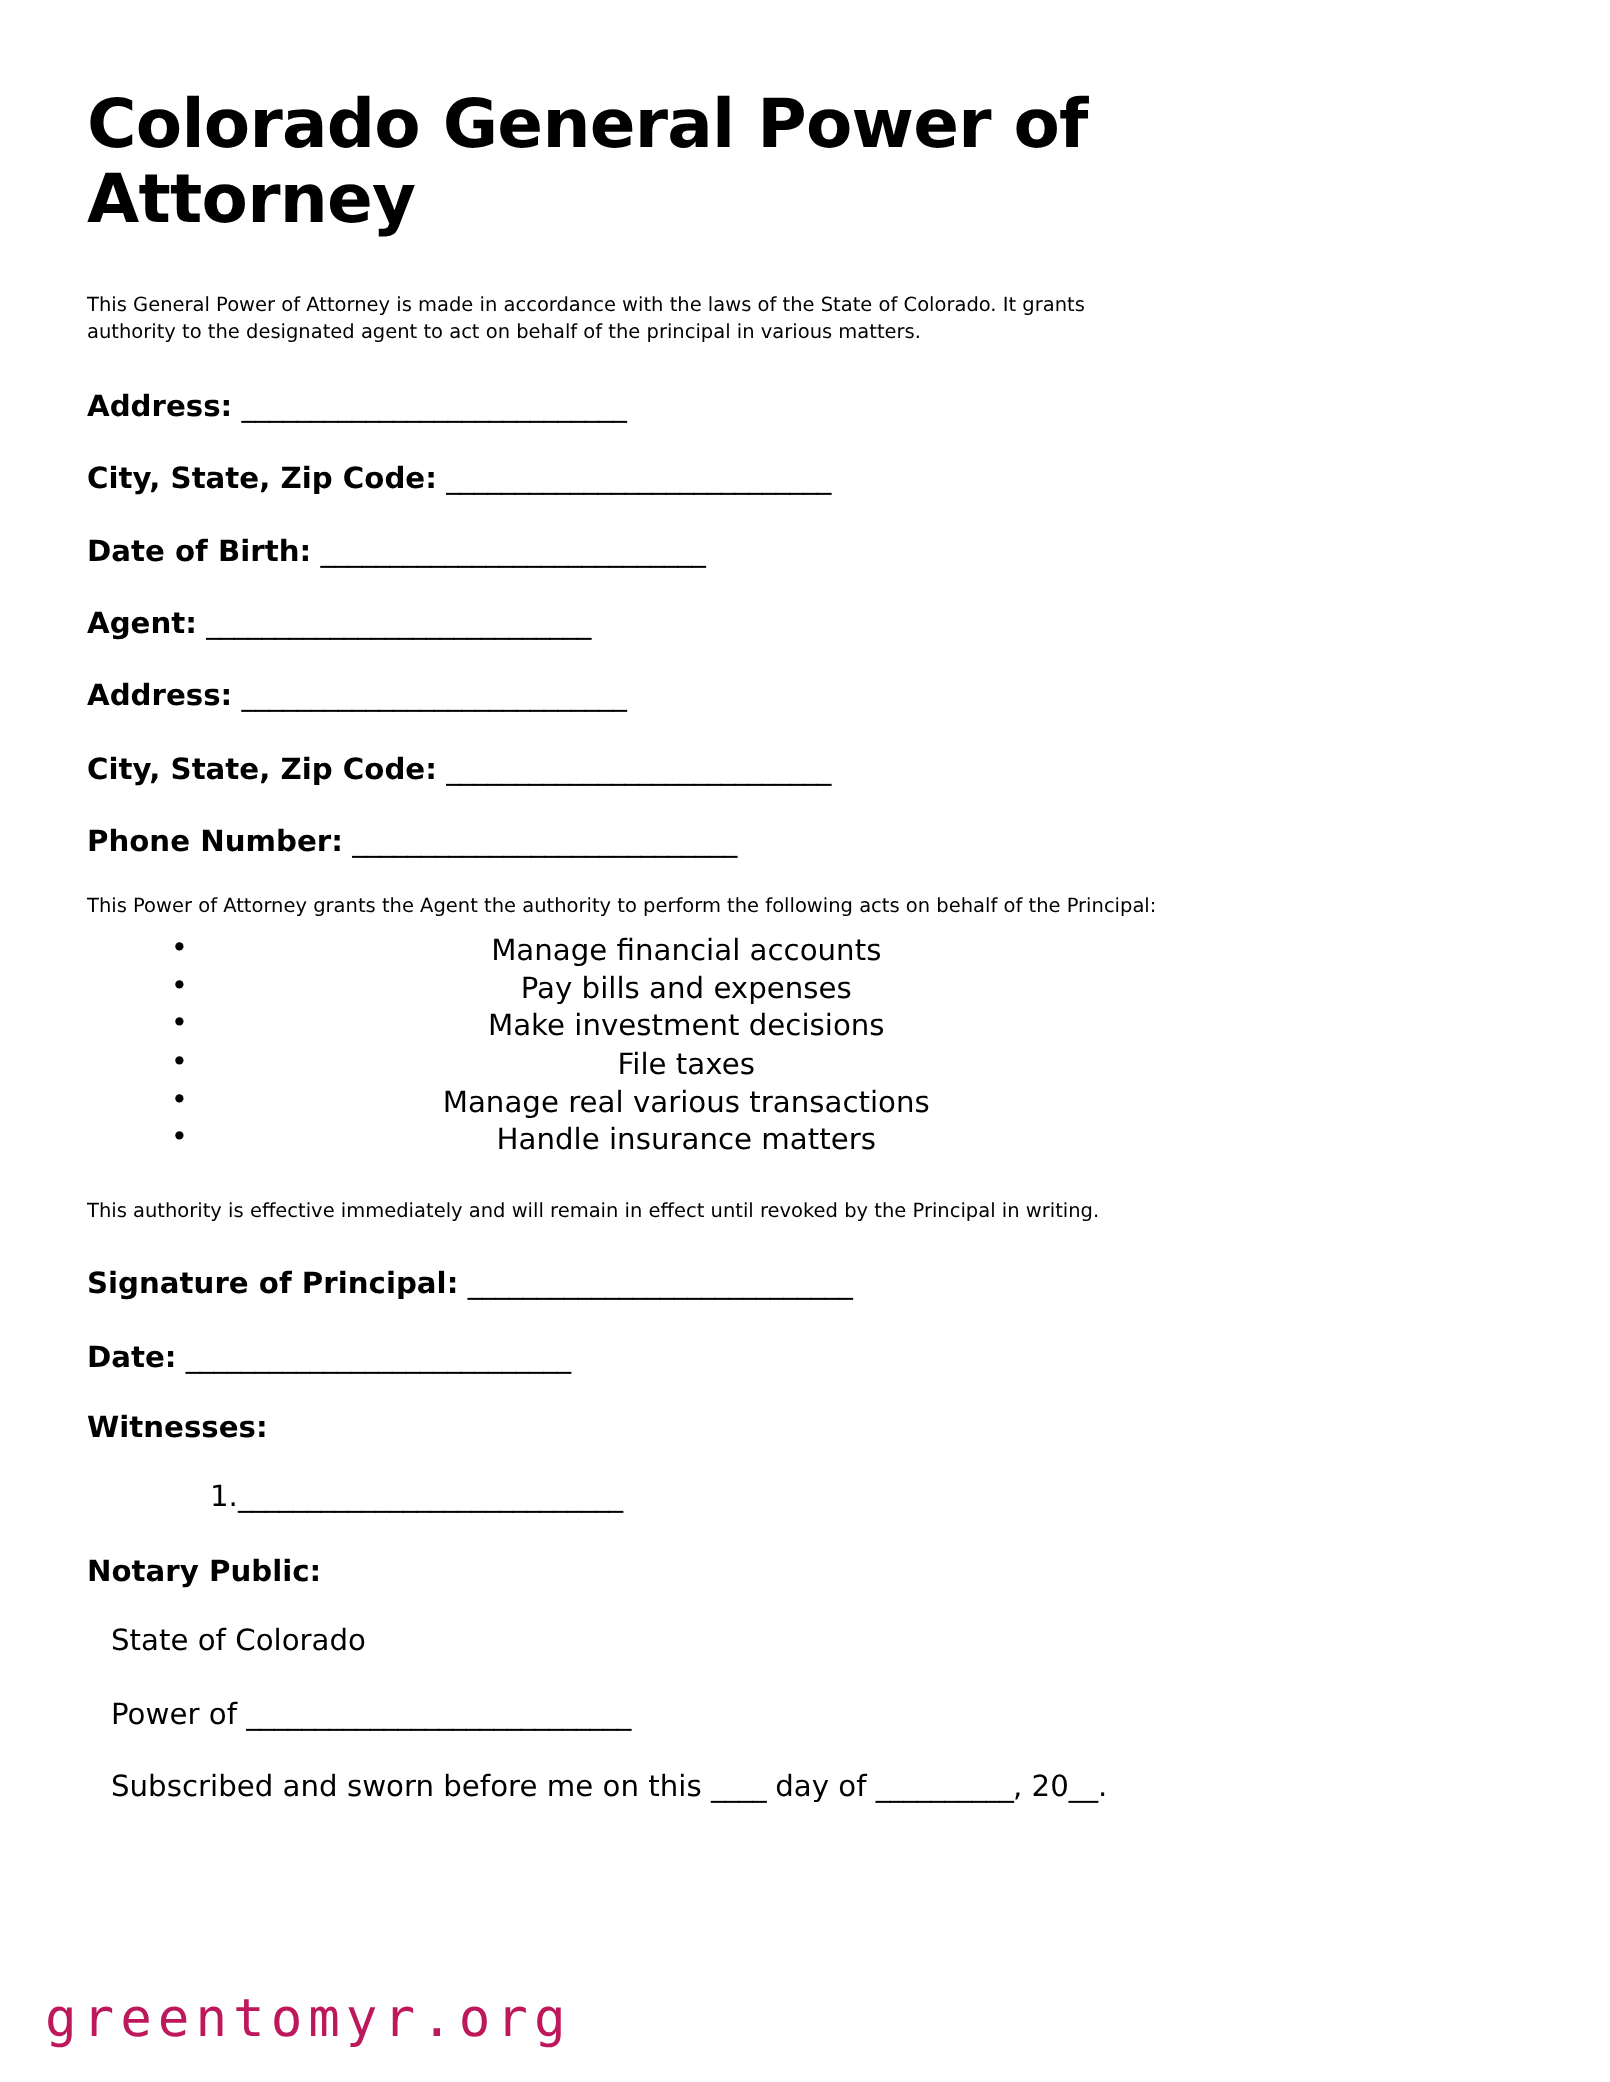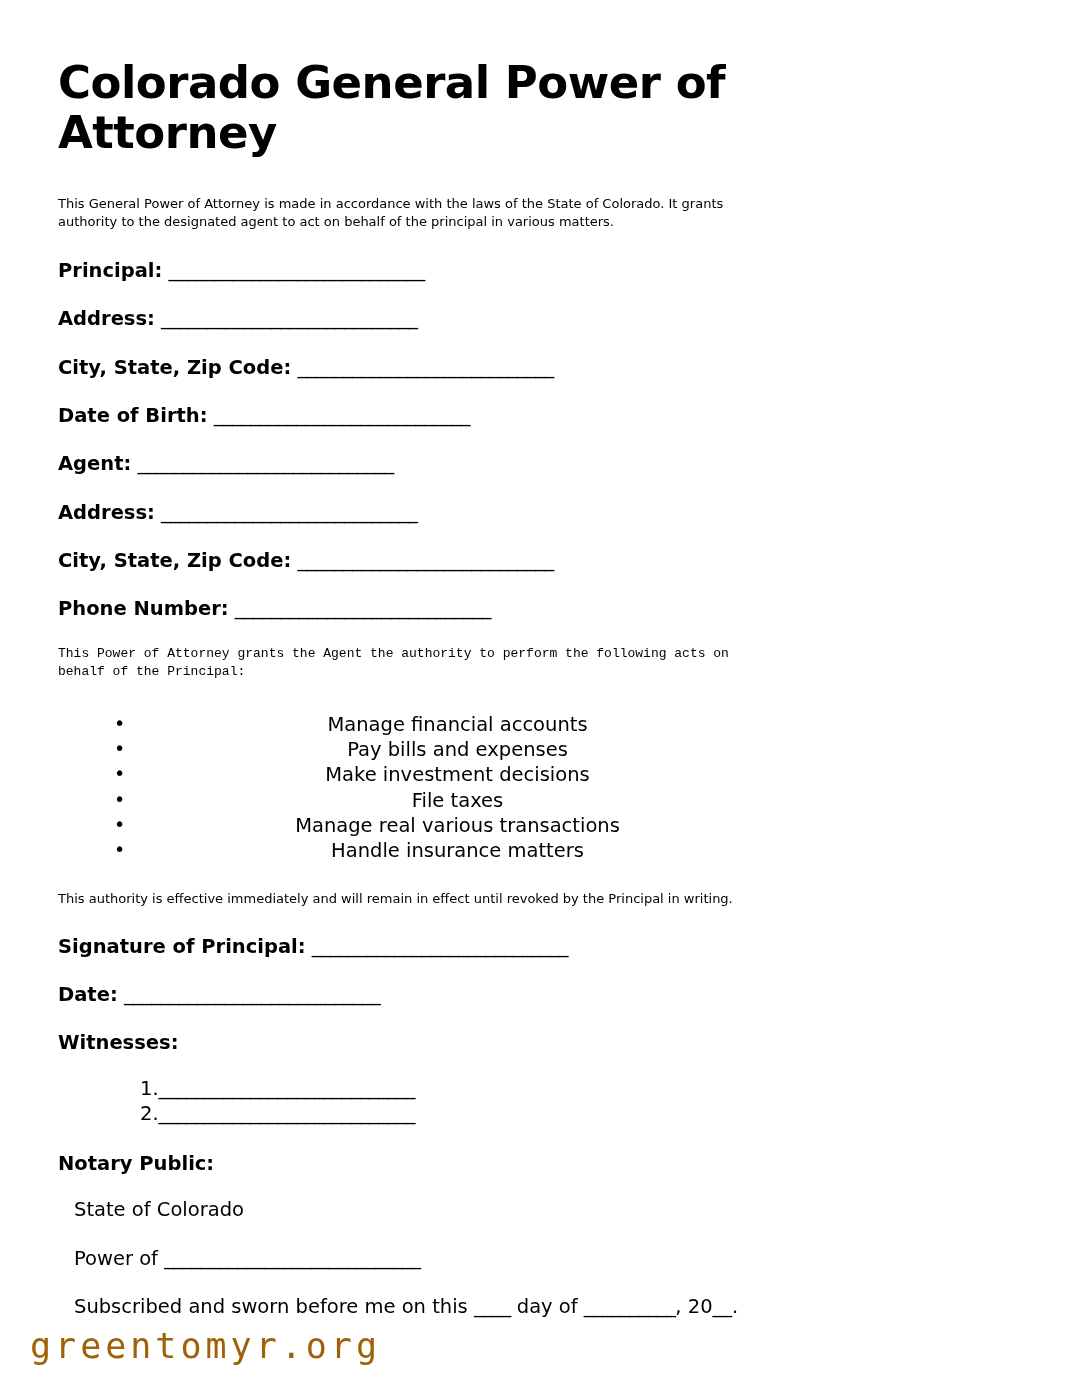--- a/index.html
+++ b/index.html
@@ -33,22 +33,21 @@
     color: #000;
   }
   .para {
     font-size: 13px;
     line-height: 1.42;
     margin: 0 0 26px 0;
     max-width: 925px;
     color: #000;
   }
   .para-tight {
-    margin-bottom: 30px;
-    font-family: Liberation Mono, monospace;
+    margin-bottom: 6px;
   }
   .field-row {
     font-size: 19.5px;
     line-height: 1.3;
     margin: 0 0 23px 0;
     white-space: nowrap;
   }
   .field-label {
     font-weight: bold;
   }
@@ -98,37 +97,33 @@
     margin: 0 0 23px 16px;
     white-space: nowrap;
   }
   .watermark {
     position: absolute;
     left: 30px;
     bottom: 22px;
     font-family: "DejaVu Sans Mono", monospace;
     font-size: 35px;
     letter-spacing: 4px;
-    color: #a16207;
+    color: #be185d;
     white-space: nowrap;
   }
 </style>
 </head>
 <body>
 
 <div class="page">
 
   <h1 class="doc-title">Colorado General Power of Attorney</h1>
 
   <p class="para">This General Power of Attorney is made in accordance with the laws of the State of Colorado. It grants authority to the designated agent to act on behalf of the principal in various matters.</p>
 
-  <div class="field-row">
-    <span class="field-label">Principal:</span>
-    <span class="blank">____________________________</span>
-  </div>
 
   <div class="field-row">
     <span class="field-label">Address:</span>
     <span class="blank">____________________________</span>
   </div>
 
   <div class="field-row">
     <span class="field-label">City, State, Zip Code:</span>
     <span class="blank">____________________________</span>
   </div>
@@ -180,23 +175,20 @@
     <span class="field-label">Date:</span>
     <span class="blank">____________________________</span>
   </div>
 
   <div class="section-label">Witnesses:</div>
 
   <ol class="witness-list">
     <li>
       <span>1.</span><span class="blank">____________________________</span>
     </li>
-    <li>
-      <span>2.</span><span class="blank">____________________________</span>
-    </li>
   </ol>
 
   <div class="section-label">Notary Public:</div>
 
   <div class="plain-line">State of Colorado</div>
 
   <div class="plain-line">
     <span>Power of </span><span class="blank">____________________________</span>
   </div>
 

